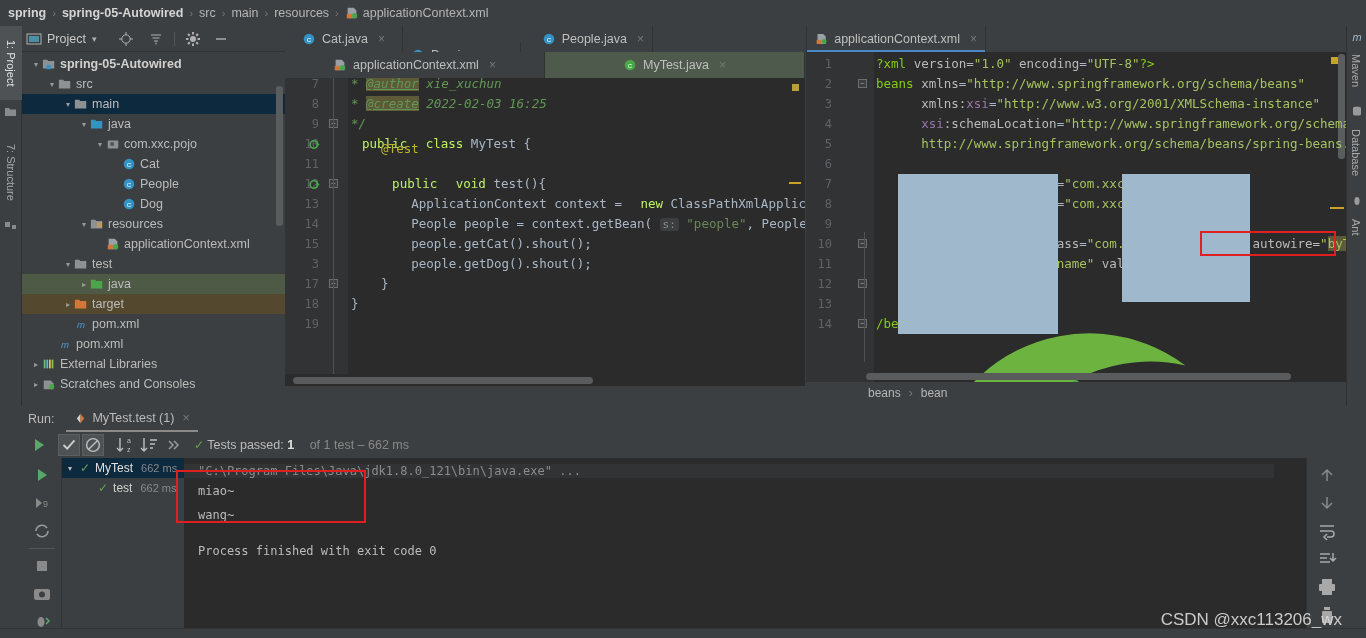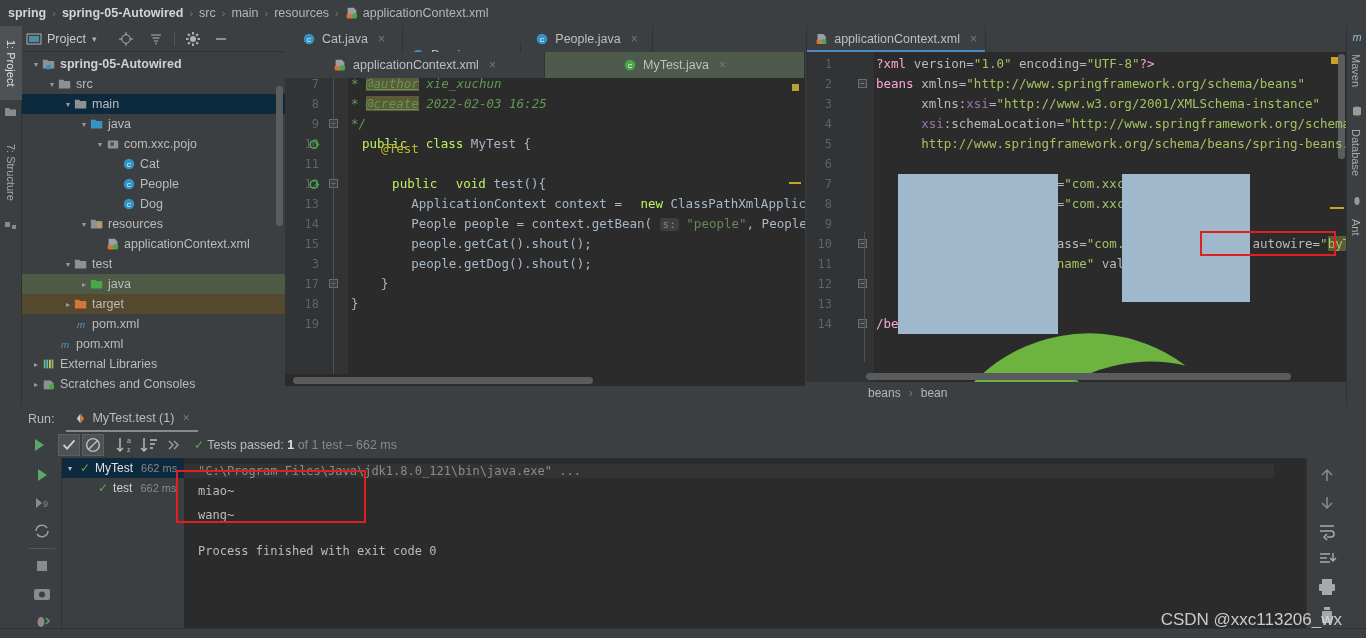--- a/index.html
+++ b/index.html
@@ -146,21 +146,21 @@
   #gutterR {
     position:absolute; left:0; top:0; width:48px; height:330px; background:#313335;
   }
   #gutterR2 {
     position:absolute; left:48px; top:0; width:20px; height:330px; background:#313335;
   }
   .xline {
     position:absolute; left:70px; font-size:12.5px; white-space:pre;
     font-family:"DejaVu Sans Mono",monospace; line-height:20px;
   }
-  .xt { color:#f9a8d4; }   
+  .xt { color:#84cc16; }   
   .xa { color:#bababa; }   
   .xv { color:#a5c261; }   
   .xp { color:#9876aa; }
   .brhl { background:#3b514d; }
   .selhl { background:#5c5a37; }
   #redbox {
     position:absolute; left:1200px; top:231px; width:136px; height:25px;
     border:2px solid #e02020; pointer-events:none;
   }
   #xmlbc {
@@ -185,21 +185,21 @@
     display:flex; align-items:center; height:26px; padding:0 8px;
     border-bottom:2px solid #8a8a8a; margin-left:12px;
   }
   #runtools {
     position:absolute; left:22px; top:26px; width:1324px; height:26px;
     display:flex; align-items:center; padding-left:6px;
   }
   .tbtn { width:22px; height:22px; margin-right:2px; position:relative; }
   .tbtn.pressed { background:#4e5254; border:1px solid #5e6060; }
   #statustext { margin-left:8px; font-size:12.5px; color:#bbbbbb; }
-  .dim { color:#888888; }
+  .dim { color:#888888;margin-left:12px; }
 
   #runsidebar {
     position:absolute; left:22px; top:52px; width:40px; height:180px;
     background:#3c3f41; border-right:1px solid #323232;
   }
   #testtree {
     position:absolute; left:62px; top:52px; width:122px; height:180px;
     background:#3c3f41;
   }
   .ttrow { height:20px; display:flex; align-items:center; font-size:12px; padding-left:4px; }
@@ -471,21 +471,21 @@
       <span class="x">×</span>
     </div>
     <div class="etab" style="width: 118px; justify-content: flex-start; margin-top: 16px;">
       <svg viewBox="0 0 16 16" style="width: 14px; height: 14px; margin-right: 6px;">
         <circle cx="8" cy="8" r="6" fill="#3592c4"></circle>
         <text x="8" y="11" font-size="7" fill="#fff" text-anchor="middle">C</text>
       </svg>
       <span>Dog.java</span>
       <span class="x">×</span>
     </div>
-    <div class="etab" style="width: 132px; justify-content: center;">
+    <div class="etab" style="width: 132px; justify-content: flex-end;">
       <svg viewBox="0 0 16 16" style="width: 14px; height: 14px; margin-right: 6px;">
         <circle cx="8" cy="8" r="6" fill="#3592c4"></circle>
         <text x="8" y="11" font-size="7" fill="#fff" text-anchor="middle">C</text>
       </svg>
       <span>People.java</span>
       <span class="x">×</span>
     </div>
     <div class="etab active-blue" style="width: 180px; justify-content: flex-start; position: absolute; left: 521px; top: 0px; border-left: 1px solid rgb(50, 50, 50);">
       <svg viewBox="0 0 16 16" style="width: 14px; height: 14px; margin-right: 6px;">
         <path d="M3 2h7l3 3v9H3z" fill="#9aa0a6"></path>

